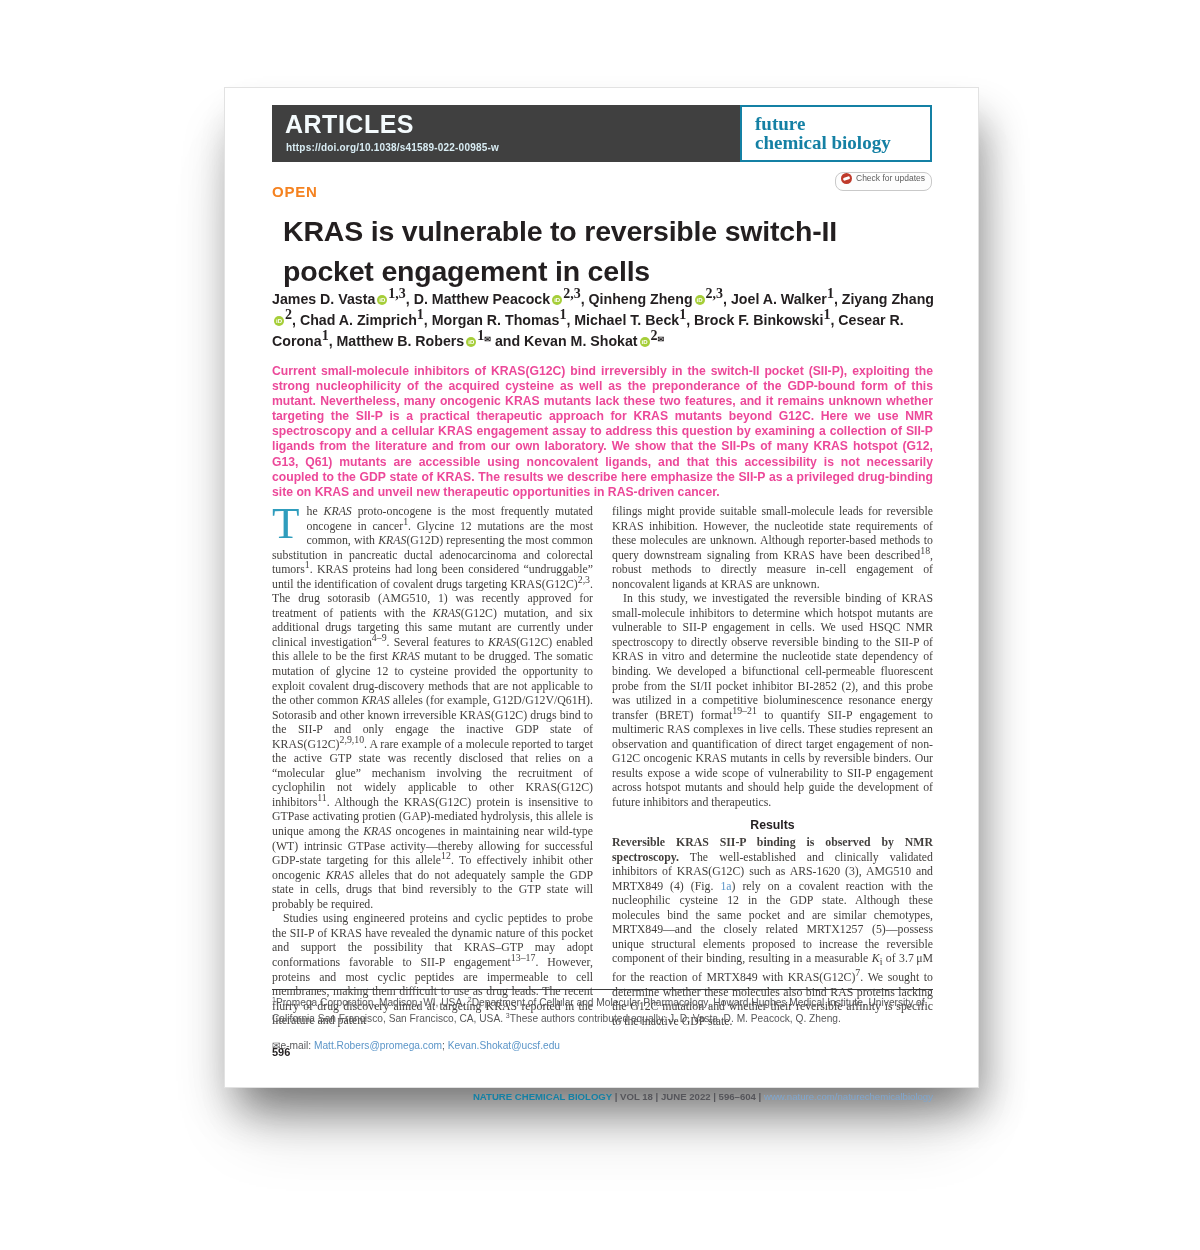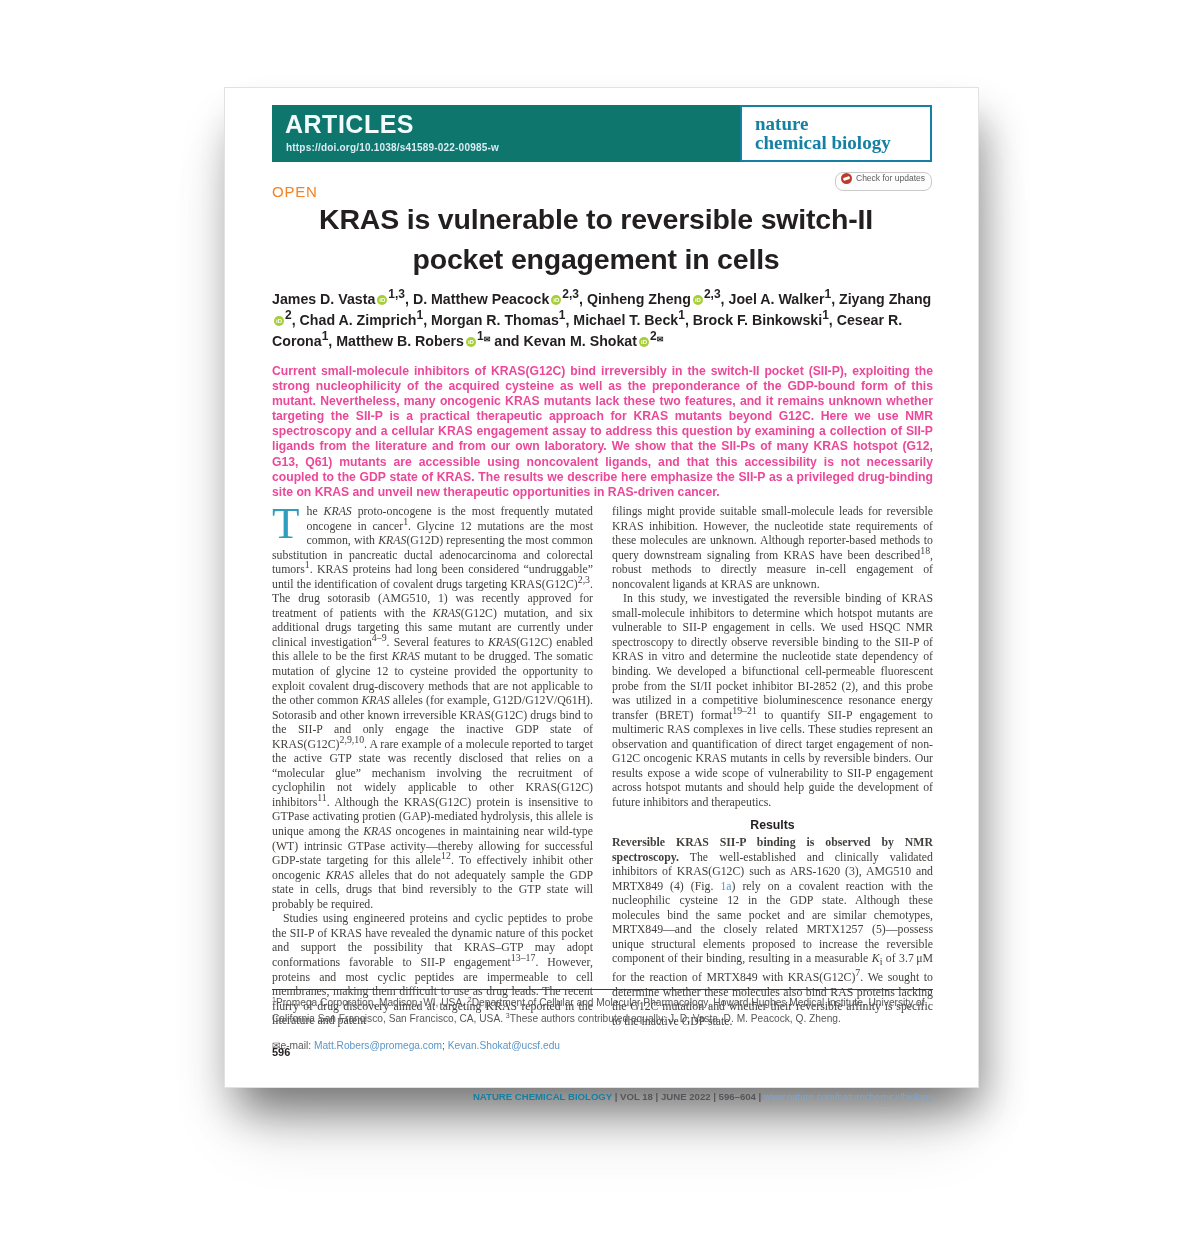--- a/index.html
+++ b/index.html
@@ -3,39 +3,39 @@
 <meta charset="utf-8">
 <style>
   html,body{margin:0;padding:0;background:#ffffff;width:1200px;height:1250px;overflow:hidden;
     font-family:"Liberation Sans",sans-serif;-webkit-font-smoothing:antialiased;}
   .stage{position:relative;width:1200px;height:1250px;background:#fff;}
   .paper{position:absolute;left:224px;top:87px;width:753px;height:999px;background:#fff;
     border:1px solid #e2e2e2;
     box-shadow:14px 26px 38px -6px rgba(0,0,0,0.30), -6px 30px 45px -12px rgba(0,0,0,0.22), 0 55px 65px -20px rgba(0,0,0,0.18);}
   
   .banner{position:absolute;left:47px;top:17px;width:660px;height:57px;}
-  .banner-teal{position:absolute;left:0;top:0;width:468px;height:57px;background:#0f766e;color:#fff;}
+  .banner-teal{position:absolute;left:0;top:0;width:468px;height:57px;background:#404040;color:#fff;}
   .banner-articles{position:absolute;left:13px;top:5px;font-size:25px;font-weight:bold;letter-spacing:.5px;color:#f4fbfd;}
   .banner-doi{position:absolute;left:14px;top:37px;font-size:10px;color:#d8ecf3;font-weight:bold;letter-spacing:.2px;}
   .journal-box{position:absolute;right:0;top:0;width:188px;height:53px;background:#fff;border:2px solid #1480a4;}
   .journal-logo{font-family:"Liberation Serif",serif;font-weight:bold;color:#1480a4;font-size:19px;line-height:19px;padding:7px 0 0 13px;}
   
   .check-badge{position:absolute;left:610px;top:84px;width:97px;height:19px;border:1px solid #c9c9c9;border-radius:8px;
     background:#fdfdfd;display:flex;align-items:flex-start;gap:4px;padding:0 5px;box-sizing:border-box;cursor:pointer;}
   .crossmark{width:11px;height:11px;border-radius:50%;background:#bf3a2b;position:relative;flex:none;}
   .crossmark:after{content:"";position:absolute;left:2px;top:4px;width:7px;height:3px;background:#fff;border-radius:2px;transform:rotate(-18deg);}
   .check-label{font-size:8.5px;color:#5d5d5d;}
   
-  .open-label{position:absolute;left:47px;top:95px;color:#f58220;font-weight:normal;font-size:15px;letter-spacing:.8px;}
+  .open-label{position:absolute;left:47px;top:95px;color:#f58220;font-weight:bold;font-size:15px;letter-spacing:.8px;}
   .title{position:absolute;left:46px;top:111px;width:650px;font-size:28.5px;font-weight:bold;color:#231f20;line-height:40px;letter-spacing:-.2px;}
   
   .authors{position:absolute;left:47px;top:201px;width:662px;font-size:14.2px;font-weight:bold;color:#231f20;line-height:20.5px;}
   .orcid{display:inline-block;width:10px;height:10px;border-radius:50%;background:#a6ce39;color:#fff;font-size:6px;font-weight:bold;
     text-align:center;line-height:10px;vertical-align:2px;margin:0 1px 0 2px;}
-  .authors sup{font-size:12px;}
+  .authors sup{font-size:14px;font-family:Liberation Serif, serif;}
   .mailglyph{font-size:8px;vertical-align:4px;}
   
   .abstract{position:absolute;left:47px;top:276px;width:661px;font-size:12.2px;font-weight:bold;color:#ec4899;
     line-height:15.1px;text-align:justify;}
   
   .columns{position:absolute;left:47px;top:416px;width:661px;display:flex;gap:19px;}
   .col{width:321px;font-family:"Liberation Serif",serif;font-size:11.8px;line-height:14.55px;color:#423f3d;text-align:justify;}
   .col p{margin:0;}
   .col p.indent{text-indent:11px;}
   .dropcap{float:left;font-family:"Liberation Serif",serif;color:#2f9dbd;font-size:45px;line-height:37px;padding:1px 7px 0 0;}
@@ -62,33 +62,33 @@
 <div class="stage">
   <div class="paper">
 
     <div class="banner">
       <div class="banner-teal">
         <div class="banner-articles">ARTICLES</div>
         <div class="banner-doi">https://doi.org/10.1038/s41589-022-00985-w</div>
       </div>
       <div class="journal-box">
         <div class="journal-logo">
-          <div>nature</div>
+          <div>future</div>
           <div>chemical biology</div>
         </div>
       </div>
     </div>
 
     <div class="check-badge">
       <span class="crossmark"></span>
       <span class="check-label">Check for updates</span>
     </div>
 
     <div class="open-label">OPEN</div>
-    <h1 class="title" style="margin:0;text-align:center;">KRAS is vulnerable to reversible switch-II pocket engagement in cells</h1>
+    <h1 class="title" style="margin:12px;">KRAS is vulnerable to reversible switch-II pocket engagement in cells</h1>
 
     <div class="authors" id="authors"><span>James D. Vasta</span><span class="orcid">iD</span><sup>1,3</sup>, <span>D. Matthew Peacock</span><span class="orcid">iD</span><sup>2,3</sup>, <span>Qinheng Zheng</span><span class="orcid">iD</span><sup>2,3</sup>, <span>Joel A. Walker</span><sup>1</sup>, <span>Ziyang Zhang</span><span class="orcid">iD</span><sup>2</sup>, <span>Chad A. Zimprich</span><sup>1</sup>, <span>Morgan R. Thomas</span><sup>1</sup>, <span>Michael T. Beck</span><sup>1</sup>, <span>Brock F. Binkowski</span><sup>1</sup>, <span>Cesear R. Corona</span><sup>1</sup>, <span>Matthew B. Robers</span><span class="orcid">iD</span><sup>1</sup><span class="mailglyph">✉</span> and <span>Kevan M. Shokat</span><span class="orcid">iD</span><sup>2</sup><span class="mailglyph">✉</span></div>
 
     <div class="abstract">Current small-molecule inhibitors of KRAS(G12C) bind irreversibly in the switch-II pocket (SII-P), exploiting the strong nucleophilicity of the acquired cysteine as well as the preponderance of the GDP-bound form of this mutant. Nevertheless, many oncogenic KRAS mutants lack these two features, and it remains unknown whether targeting the SII-P is a practical therapeutic approach for KRAS mutants beyond G12C. Here we use NMR spectroscopy and a cellular KRAS engagement assay to address this question by examining a collection of SII-P ligands from the literature and from our own laboratory. We show that the SII-Ps of many KRAS hotspot (G12, G13, Q61) mutants are accessible using noncovalent ligands, and that this accessibility is not necessarily coupled to the GDP state of KRAS. The results we describe here emphasize the SII-P as a privileged drug-binding site on KRAS and unveil new therapeutic opportunities in RAS-driven cancer.</div>
 
     <div class="columns">
       <div class="col">
         <p><span class="dropcap">T</span><span>he <i>KRAS</i> proto-oncogene is the most frequently mutated oncogene in cancer<sup>1</sup>. Glycine 12 mutations are the most common, with <i>KRAS</i>(G12D) representing the most common substitution in pancreatic ductal adenocarcinoma and colorectal tumors<sup>1</sup>. KRAS proteins had long been considered “undruggable” until the identification of covalent drugs targeting KRAS(G12C)<sup>2,3</sup>. The drug sotorasib (AMG510, 1) was recently approved for treatment of patients with the <i>KRAS</i>(G12C) mutation, and six additional drugs targeting this same mutant are currently under clinical investigation<sup>4–9</sup>. Several features to <i>KRAS</i>(G12C) enabled this allele to be the first <i>KRAS</i> mutant to be drugged. The somatic mutation of glycine 12 to cysteine provided the opportunity to exploit covalent drug-discovery methods that are not applicable to the other common <i>KRAS</i> alleles (for example, G12D/G12V/Q61H). Sotorasib and other known irreversible KRAS(G12C) drugs bind to the SII-P and only engage the inactive GDP state of KRAS(G12C)<sup>2,9,10</sup>. A rare example of a molecule reported to target the active GTP state was recently disclosed that relies on a “molecular glue” mechanism involving the recruitment of cyclophilin not widely applicable to other KRAS(G12C) inhibitors<sup>11</sup>. Although the KRAS(G12C) protein is insensitive to GTPase activating protien (GAP)-mediated hydrolysis, this allele is unique among the <i>KRAS</i> oncogenes in maintaining near wild-type (WT) intrinsic GTPase activity—thereby allowing for successful GDP-state targeting for this allele<sup>12</sup>. To effectively inhibit other oncogenic <i>KRAS</i> alleles that do not adequately sample the GDP state in cells, drugs that bind reversibly to the GTP state will probably be required.</span></p>
         <p class="indent">Studies using engineered proteins and cyclic peptides to probe the SII-P of KRAS have revealed the dynamic nature of this pocket and support the possibility that KRAS–GTP may adopt conformations favorable to SII-P engagement<sup>13–17</sup>. However, proteins and most cyclic peptides are impermeable to cell membranes, making them difficult to use as drug leads. The recent flurry of drug discovery aimed at targeting KRAS reported in the literature and patent</p>
       </div>

